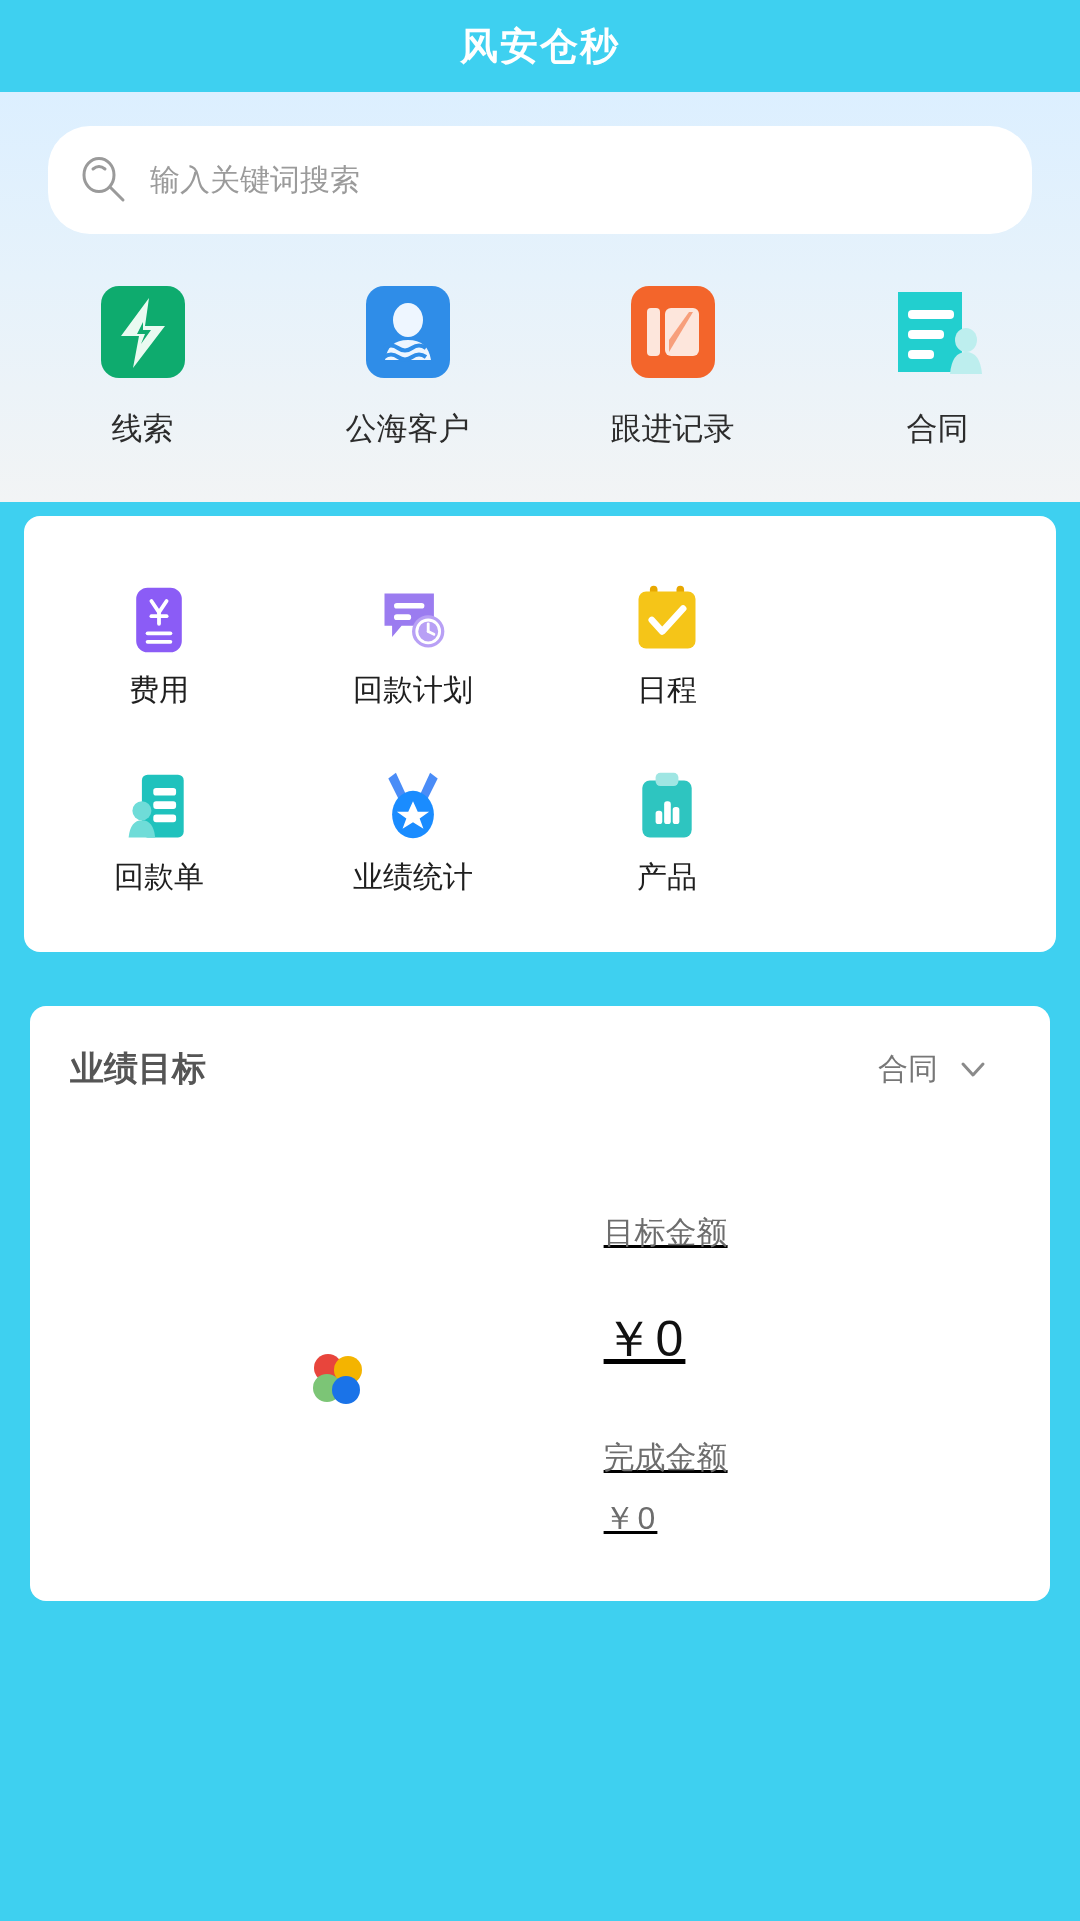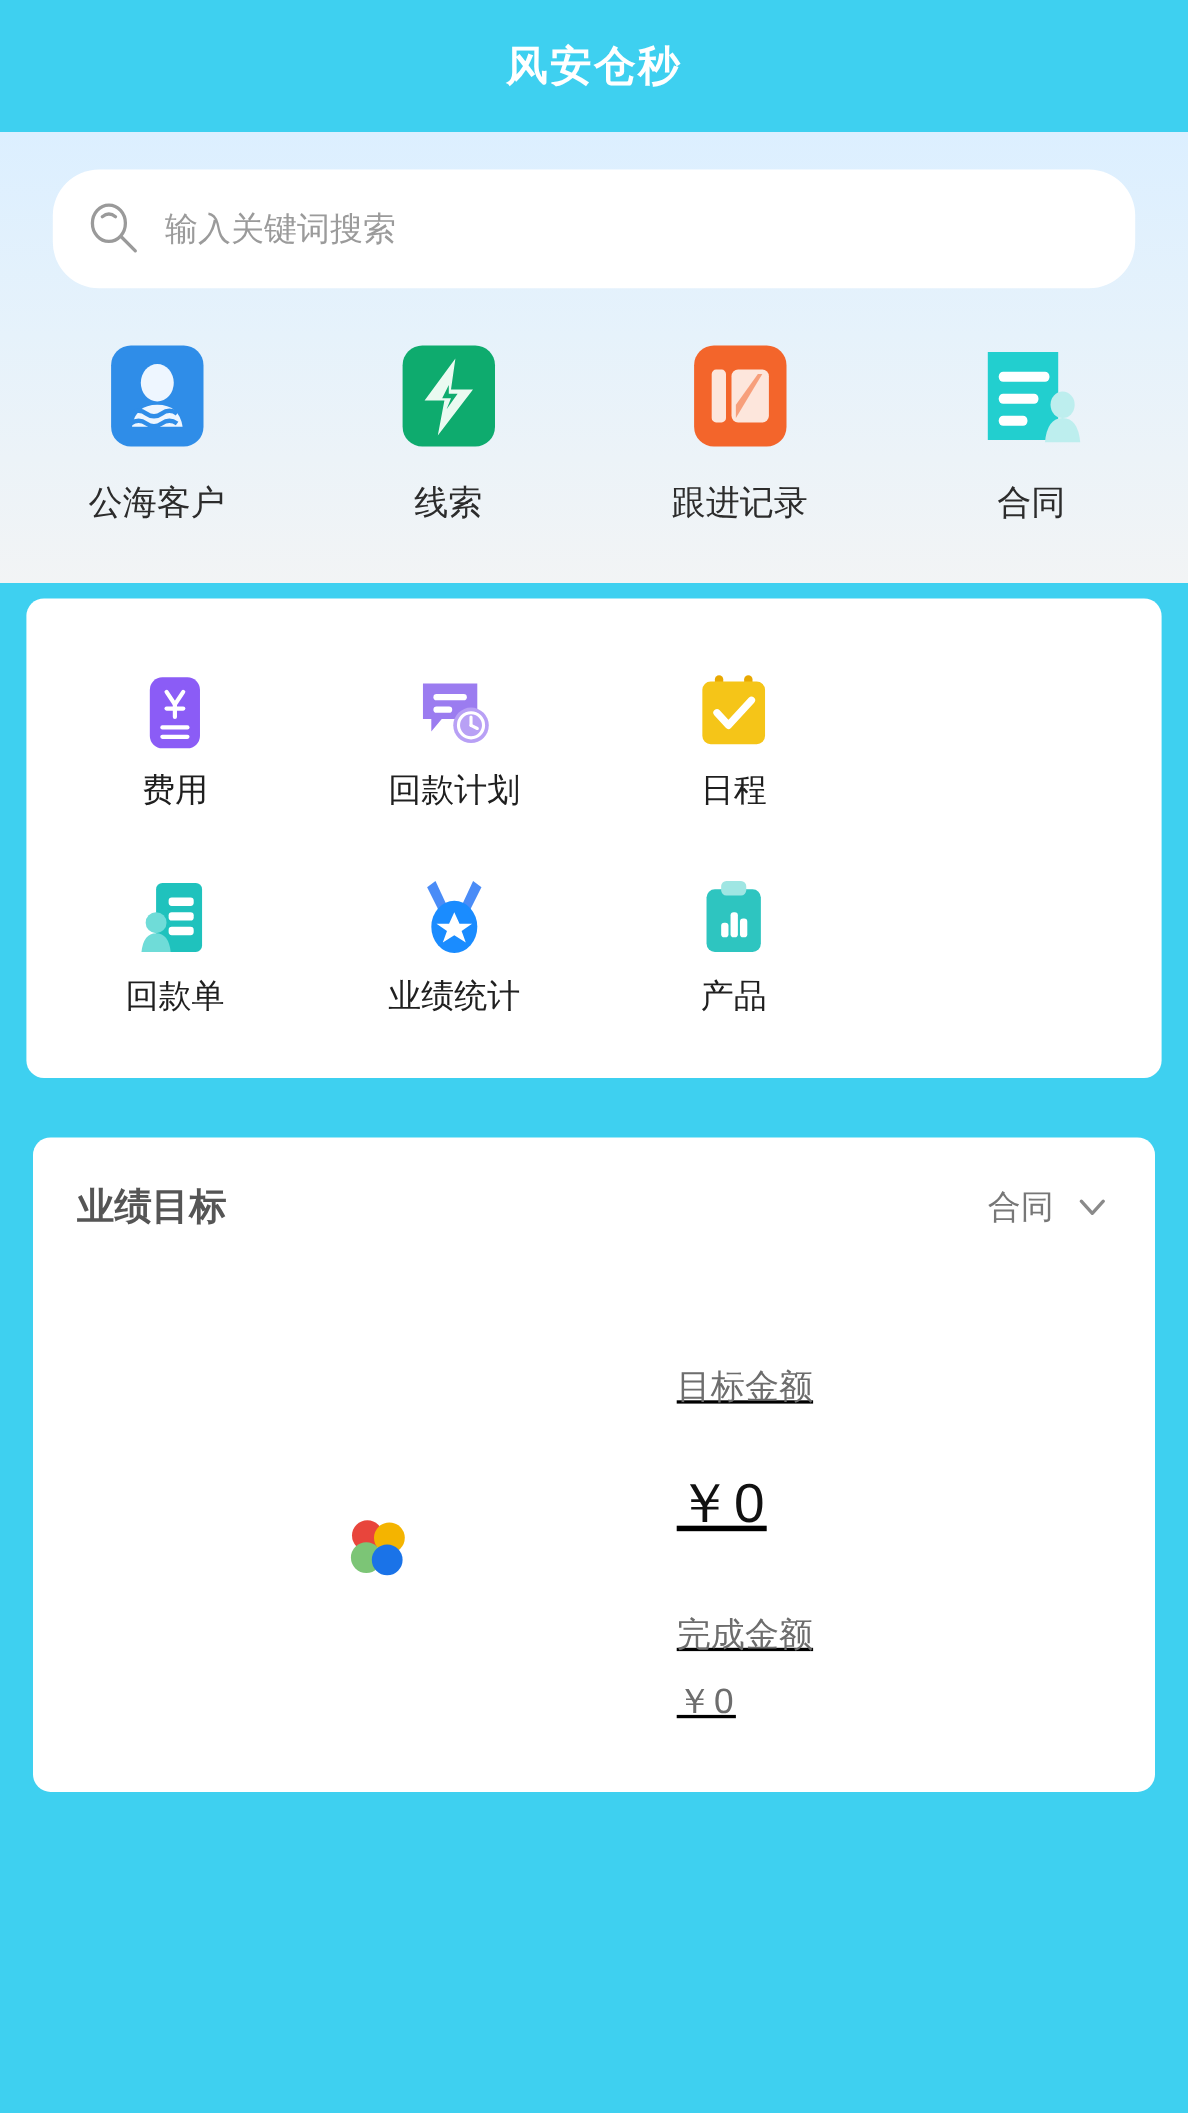--- a/index.html
+++ b/index.html
@@ -12,21 +12,21 @@
   }
   #app {
     position: relative;
     width: 1080px;
     height: 1921px;
     background: #3ed0f0;
   }
 
   
   .header {
-    height: 120px;
+    height: 92px;
     background: #3ed0f0;
     display: flex;
     align-items: center;
     justify-content: center;
   }
   .header-title {
     color: #ffffff;
     font-size: 38px;
     font-weight: bold;
     letter-spacing: 2px;
@@ -107,21 +107,21 @@
     margin-top: 12px;
     font-size: 30px;
     color: #1f1f1f;
   }
 
   
   .goal-card {
     margin: 54px 30px 0 30px;
     background: #ffffff;
     border-radius: 16px;
-    padding: 40px 40px 60px 40px;
+    padding: 40px 60px 60px 40px;
     min-height: 560px;
   }
   .goal-head {
     display: flex;
     align-items: center;
     justify-content: space-between;
   }
   .goal-title {
     font-size: 34px;
     font-weight: bold;
@@ -190,39 +190,39 @@
         <svg class="search-icon" viewBox="0 0 50 50">
           <ellipse cx="21" cy="20" rx="15" ry="16.5" fill="none" stroke="#9a9a9a" stroke-width="3"></ellipse>
           <path d="M15 14 Q21 9 27 14" fill="none" stroke="#9a9a9a" stroke-width="3" stroke-linecap="round"></path>
           <line x1="32" y1="32" x2="45" y2="45" stroke="#9a9a9a" stroke-width="3" stroke-linecap="round"></line>
         </svg>
         <span class="search-placeholder">输入关键词搜索</span>
       </div>
     </div>
 
     <div class="quick-grid">
+
+      <div class="quick-cell">
+        <svg class="quick-icon" viewBox="0 0 100 100">
+          <rect x="8" y="4" width="84" height="92" rx="18" fill="#0eab6e"></rect>
+          <path d="M56 16 L28 54 L46 54 L40 86 L72 44 L52 44 Z" fill="#eafaf1"></path>
+          <path d="M50 40 L44 52 L52 52 L48 62 L58 48 L50 48 Z" fill="#0eab6e"></path>
+        </svg>
+        <span class="quick-label">线索</span>
+      </div>
 
       <div class="quick-cell">
         <svg class="quick-icon" viewBox="0 0 100 100">
           <rect x="8" y="4" width="84" height="92" rx="18" fill="#2f8de8"></rect>
           <ellipse cx="50" cy="38" rx="15" ry="17" fill="#eef6ff"></ellipse>
           <path d="M27 78 Q30 58 50 58 Q70 58 73 78 Z" fill="#eef6ff"></path>
           <path d="M26 66 q7 -5 14 0 t14 0 t14 0" fill="none" stroke="#2f8de8" stroke-width="4"></path>
           <path d="M26 75 q7 -5 14 0 t14 0 t14 0" fill="none" stroke="#2f8de8" stroke-width="4"></path>
         </svg>
         <span class="quick-label">公海客户</span>
-      </div>
-
-      <div class="quick-cell">
-        <svg class="quick-icon" viewBox="0 0 100 100">
-          <rect x="8" y="4" width="84" height="92" rx="18" fill="#0eab6e"></rect>
-          <path d="M56 16 L28 54 L46 54 L40 86 L72 44 L52 44 Z" fill="#eafaf1"></path>
-          <path d="M50 40 L44 52 L52 52 L48 62 L58 48 L50 48 Z" fill="#0eab6e"></path>
-        </svg>
-        <span class="quick-label">线索</span>
       </div>
 
       <div class="quick-cell">
         <svg class="quick-icon" viewBox="0 0 100 100">
           <rect x="8" y="4" width="84" height="92" rx="18" fill="#f3652b"></rect>
           <rect x="24" y="26" width="13" height="48" rx="4" fill="#fde6dc"></rect>
           <rect x="42" y="26" width="34" height="48" rx="6" fill="#fde6dc"></rect>
           <path d="M70 30 L46 70 L46 58 L66 30 Z" fill="#f3652b" opacity="0.55"></path>
         </svg>
         <span class="quick-label">跟进记录</span>

